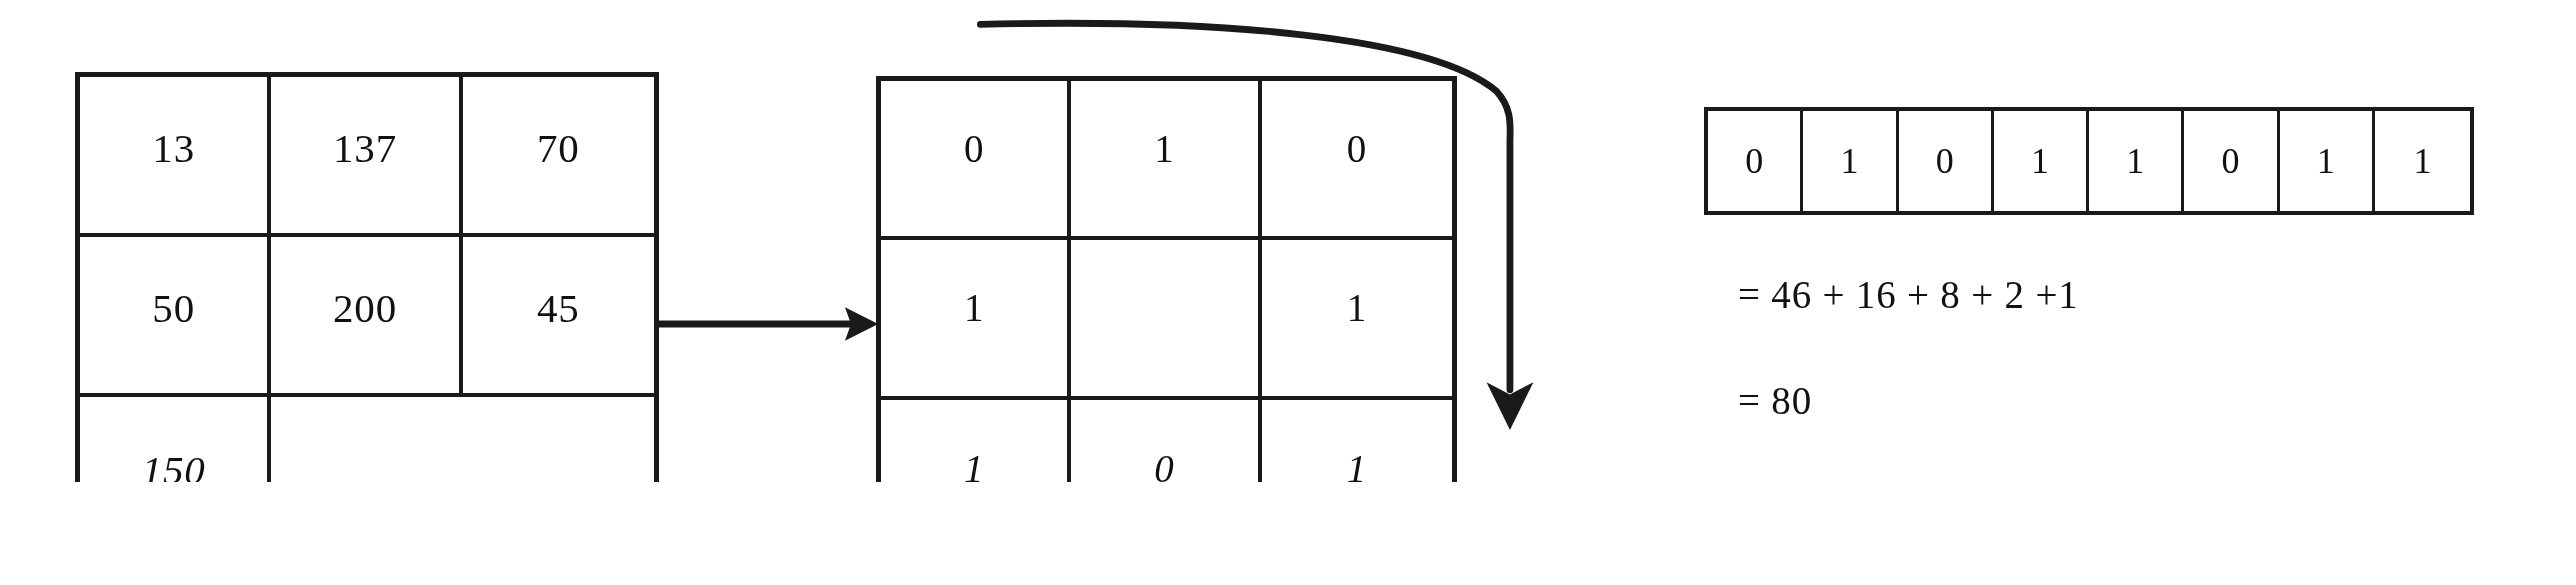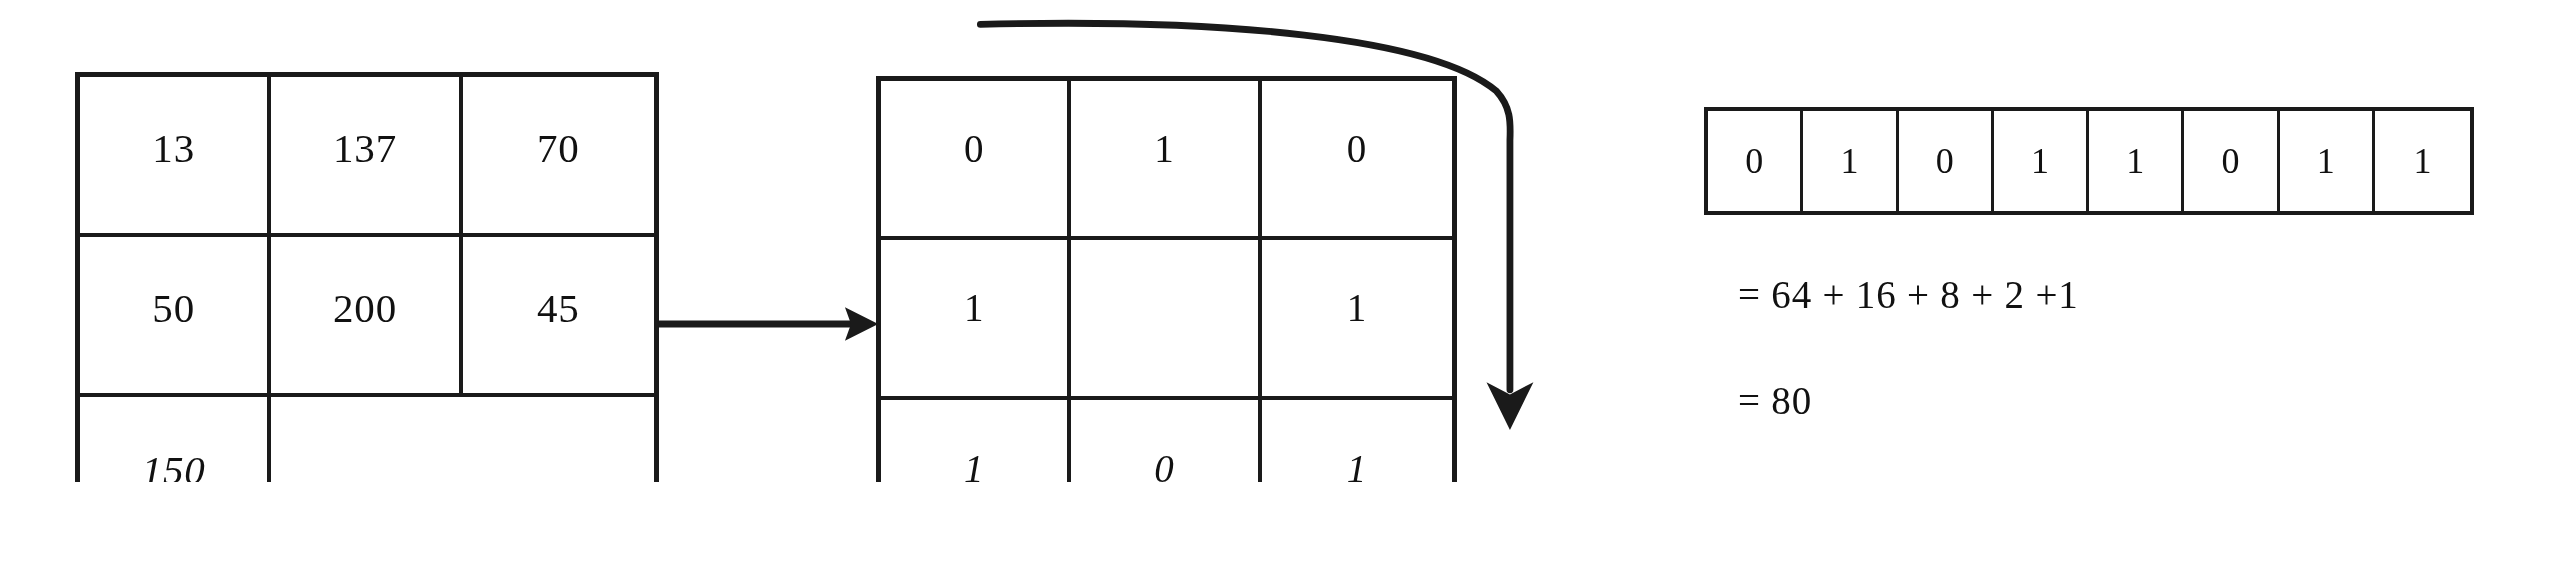--- a/index.html
+++ b/index.html
@@ -123,21 +123,21 @@
     <div class="bit">0</div>
     <div class="bit">1</div>
     <div class="bit">0</div>
     <div class="bit">1</div>
     <div class="bit">1</div>
     <div class="bit">0</div>
     <div class="bit">1</div>
     <div class="bit">1</div>
   </div>
 
-  <div id="equation-sum" class="equation">= 64 + 16 + 8 + 2 +1</div>
+  <div id="equation-sum" class="equation">= 46 + 16 + 8 + 2 +1</div>
   <div id="equation-total" class="equation">= 80</div>
 
   <svg id="arrow-layer" viewBox="0 0 3405 774">
 
     <g>
       <line x1="818" y1="428" x2="1078" y2="428" stroke="#1a1a1a" stroke-width="9"></line>
       <polygon points="1108,428 1064,406 1072,428 1064,450" fill="#1a1a1a"></polygon>
     </g>
 
     <g>

